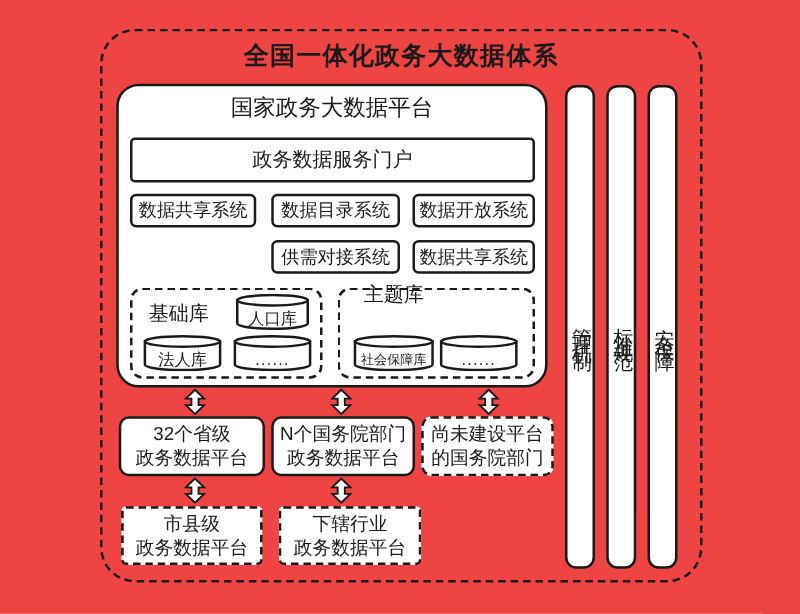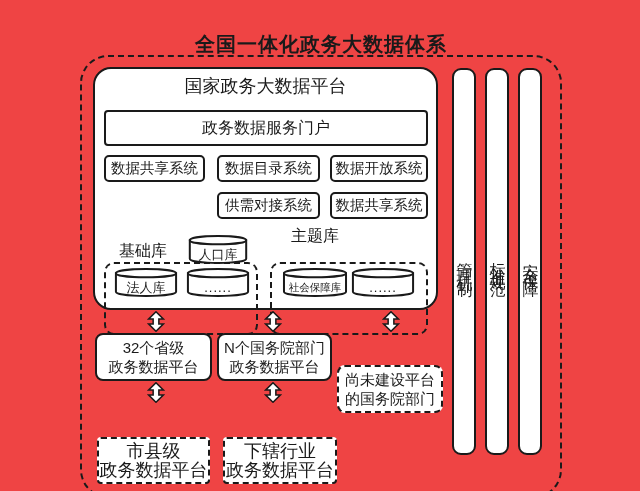--- a/index.html
+++ b/index.html
@@ -4,21 +4,21 @@
 <style>
   html,body{margin:0;padding:0;}
   body{
     width:640px;height:491px;background:#ffffff;
     font-family:"Liberation Sans","DejaVu Sans",sans-serif;
     color:#1a1a1a;
   }
   #canvas{position:relative;width:640px;height:491px;background:#ef4444;overflow:hidden;}
   .abs{position:absolute;box-sizing:border-box;}
   .box{position:absolute;box-sizing:border-box;border:2px solid #1a1a1a;background:#ffffff;}
-  .dashed{border-style:dashed;margin-top:32px;}
+  .dashed{border-style:dashed;}
   .center{display:flex;align-items:center;justify-content:center;text-align:center;}
   .col{flex-direction:column;}
 
   .diagram-title{left:80px;top:31px;width:482px;font-size:20px;font-weight:bold;text-align:center;letter-spacing:1px;}
 
   .outer-frame{left:80px;top:23px;width:482px;height:443px;border-radius:28px;background:transparent;}
 
   .platform{left:93px;top:67px;width:345px;height:243px;border-radius:18px;}
   .platform-title{left:93px;top:74px;width:345px;font-size:18px;text-align:center;}
 
@@ -32,21 +32,21 @@
   .cylinder{position:absolute;}
   .cylinder svg{position:absolute;left:0;top:0;width:100%;height:100%;}
   .cyl-label{position:absolute;left:0;right:0;top:36%;bottom:0;display:flex;align-items:center;justify-content:center;font-size:13px;}
   .cyl-label.small{font-size:10.5px;}
   .cyl-label.dots{font-size:13px;letter-spacing:1px;}
 
   .arrow{position:absolute;width:18px;height:21px;}
   .arrow svg{width:100%;height:100%;display:block;}
 
   .tierbox{border-radius:8px;font-size:15px;line-height:19px;}
-  .leafbox{border-radius:4px;font-size:18px;line-height:19px;}
+  .leafbox{border-radius:4px;font-size:15px;line-height:19px;}
 
   .pillar{border-radius:9px;font-size:16px;}
   .pillar .vtext{writing-mode:vertical-rl;text-orientation:upright;letter-spacing:6px;}
 </style>
 </head>
 <body>
 
 <div id="canvas">
 
   <div class="box dashed outer-frame"></div>

